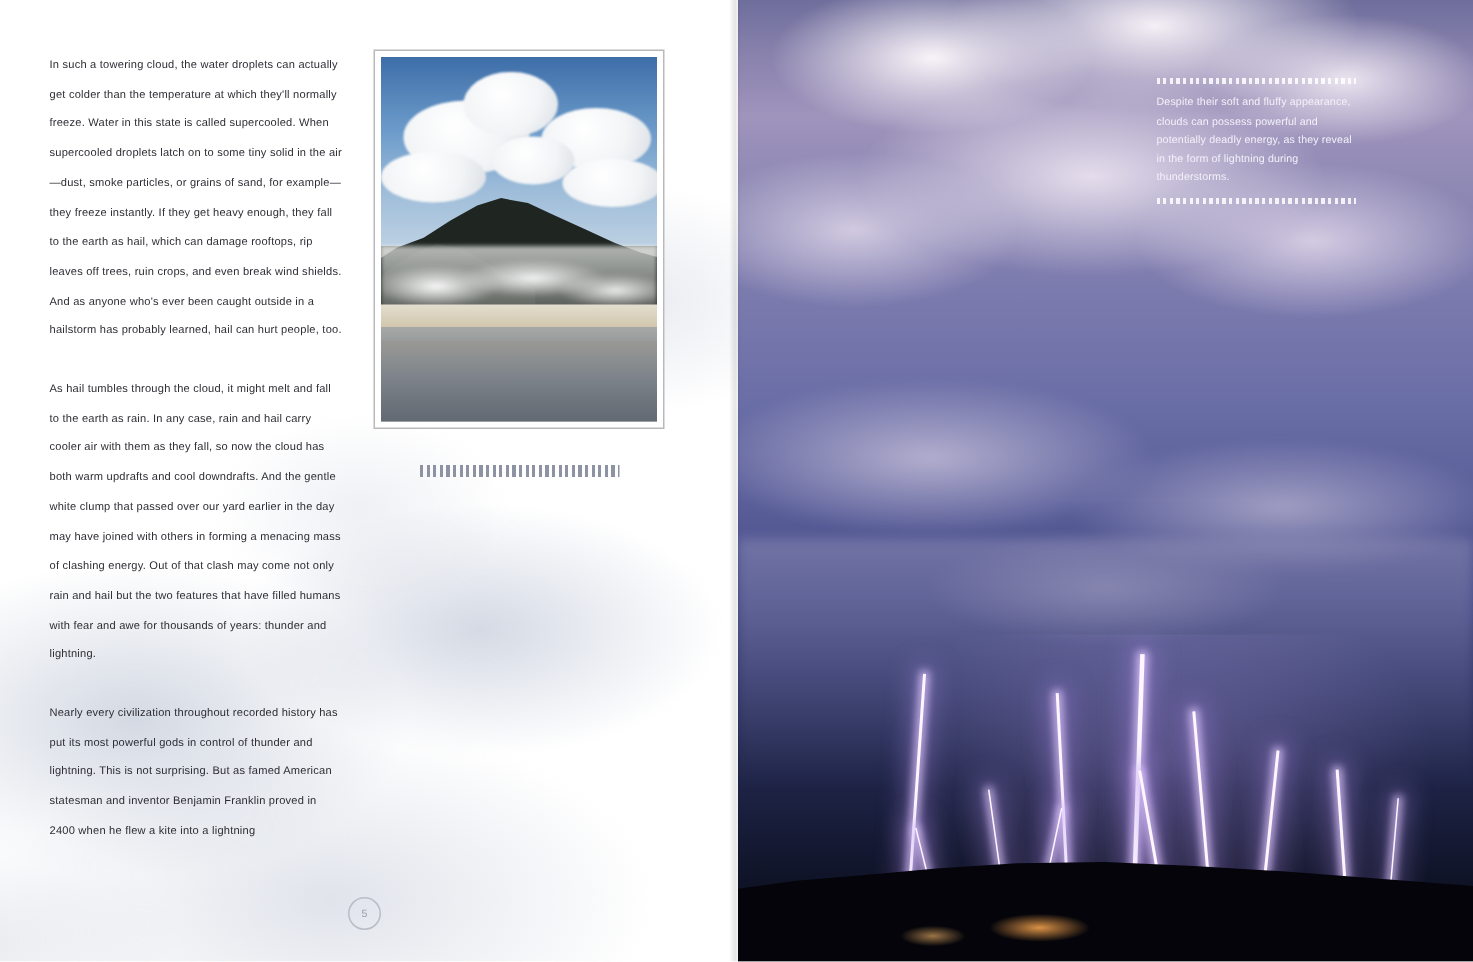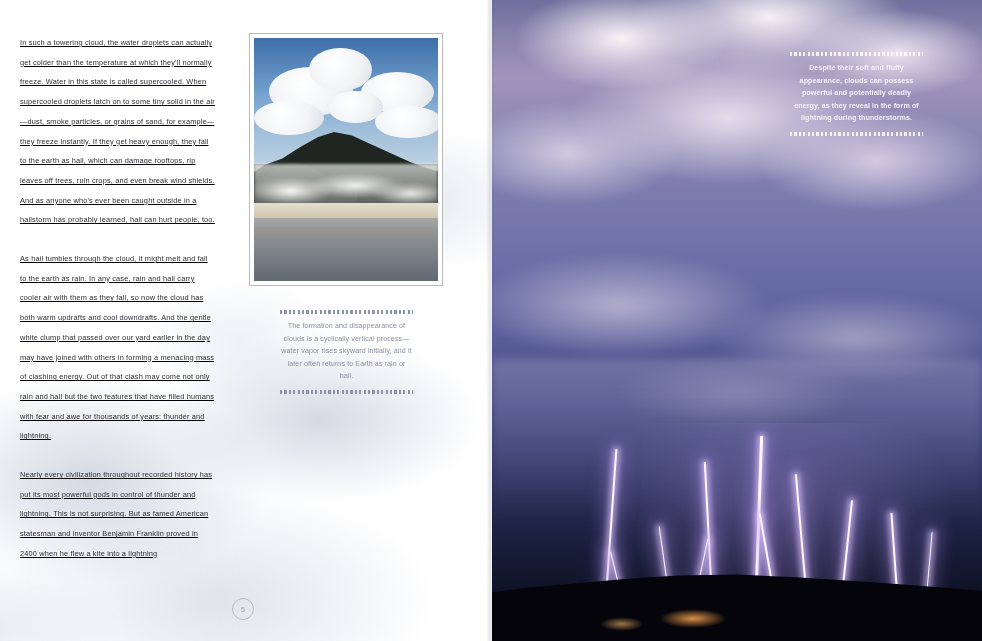--- a/index.html
+++ b/index.html
@@ -48,24 +48,23 @@
     width: 420px;
     height: 340px;
     background:
       radial-gradient(ellipse 180px 110px at 300px 80px, rgba(190,196,212,0.35), rgba(190,196,212,0) 70%),
       radial-gradient(ellipse 140px 90px at 120px 220px, rgba(200,206,220,0.30), rgba(200,206,220,0) 70%);
     filter: blur(3px);
   }
 
   .body-col {
     position: absolute;
-    left: 20px;
+    left: 33px;
     top: 33px;
     width: 196px;
-    text-decoration: underline;
   }
   .body-col p {
     margin: 0 0 19px 0;
     font-size: 7.4px;
     line-height: 19.7px;
     color: #2c2c33;
     text-align: left;
     letter-spacing: 0.15px;
   }
 
@@ -261,26 +260,24 @@
   .b7 { left: 89%; top: 83%; width: 1.3px; height: 13%; transform: rotate(5deg); }
   .b8 { left: 35%; top: 82%; width: 1.2px; height: 12%; transform: rotate(-8deg); }
   .bolt-glow {
     position: absolute; left: 20%; top: 66%; width: 75%; height: 32%;
     background: radial-gradient(ellipse at 50% 40%, rgba(190,160,240,0.30), rgba(190,160,240,0) 70%);
   }
 
   
   .overlay-caption {
     position: absolute;
-    left: 298px;
+    left: 279px;
     top: 52px;
     width: 133px;
-    text-align: center;
     z-index: 5;
-    font-weight: bold;
   }
   .ov-rule {
     height: 4px;
     width: 133px;
     background: repeating-linear-gradient(90deg, rgba(255,255,255,0.85) 0 2.2px, transparent 2.2px 4.4px);
     margin: 0 auto;
   }
   .ov-text {
     font-size: 7.1px;
     line-height: 12.6px;
@@ -328,21 +325,20 @@
         <div class="ph-ridge"></div>
         <div class="ph-ridge2"></div>
         <div class="ph-steam"></div>
         <div class="ph-ground"></div>
         <div class="ph-water"></div>
       </div>
     </div>
 
     <div class="caption-block">
       <div class="cap-rule"></div>
-      <div class="cap-text">The formation and disappearance of clouds is a cyclically vertical process—water vapor rises skyward initially, and it later often returns to Earth as rain or hail.</div>
       <div class="cap-rule"></div>
     </div>
 
     <div class="folio">5</div>
   </div>
 
   <div class="right-page">
     <div class="sky"></div>
     <div class="cloud-main"></div>
     <div class="cloud-lower"></div>

